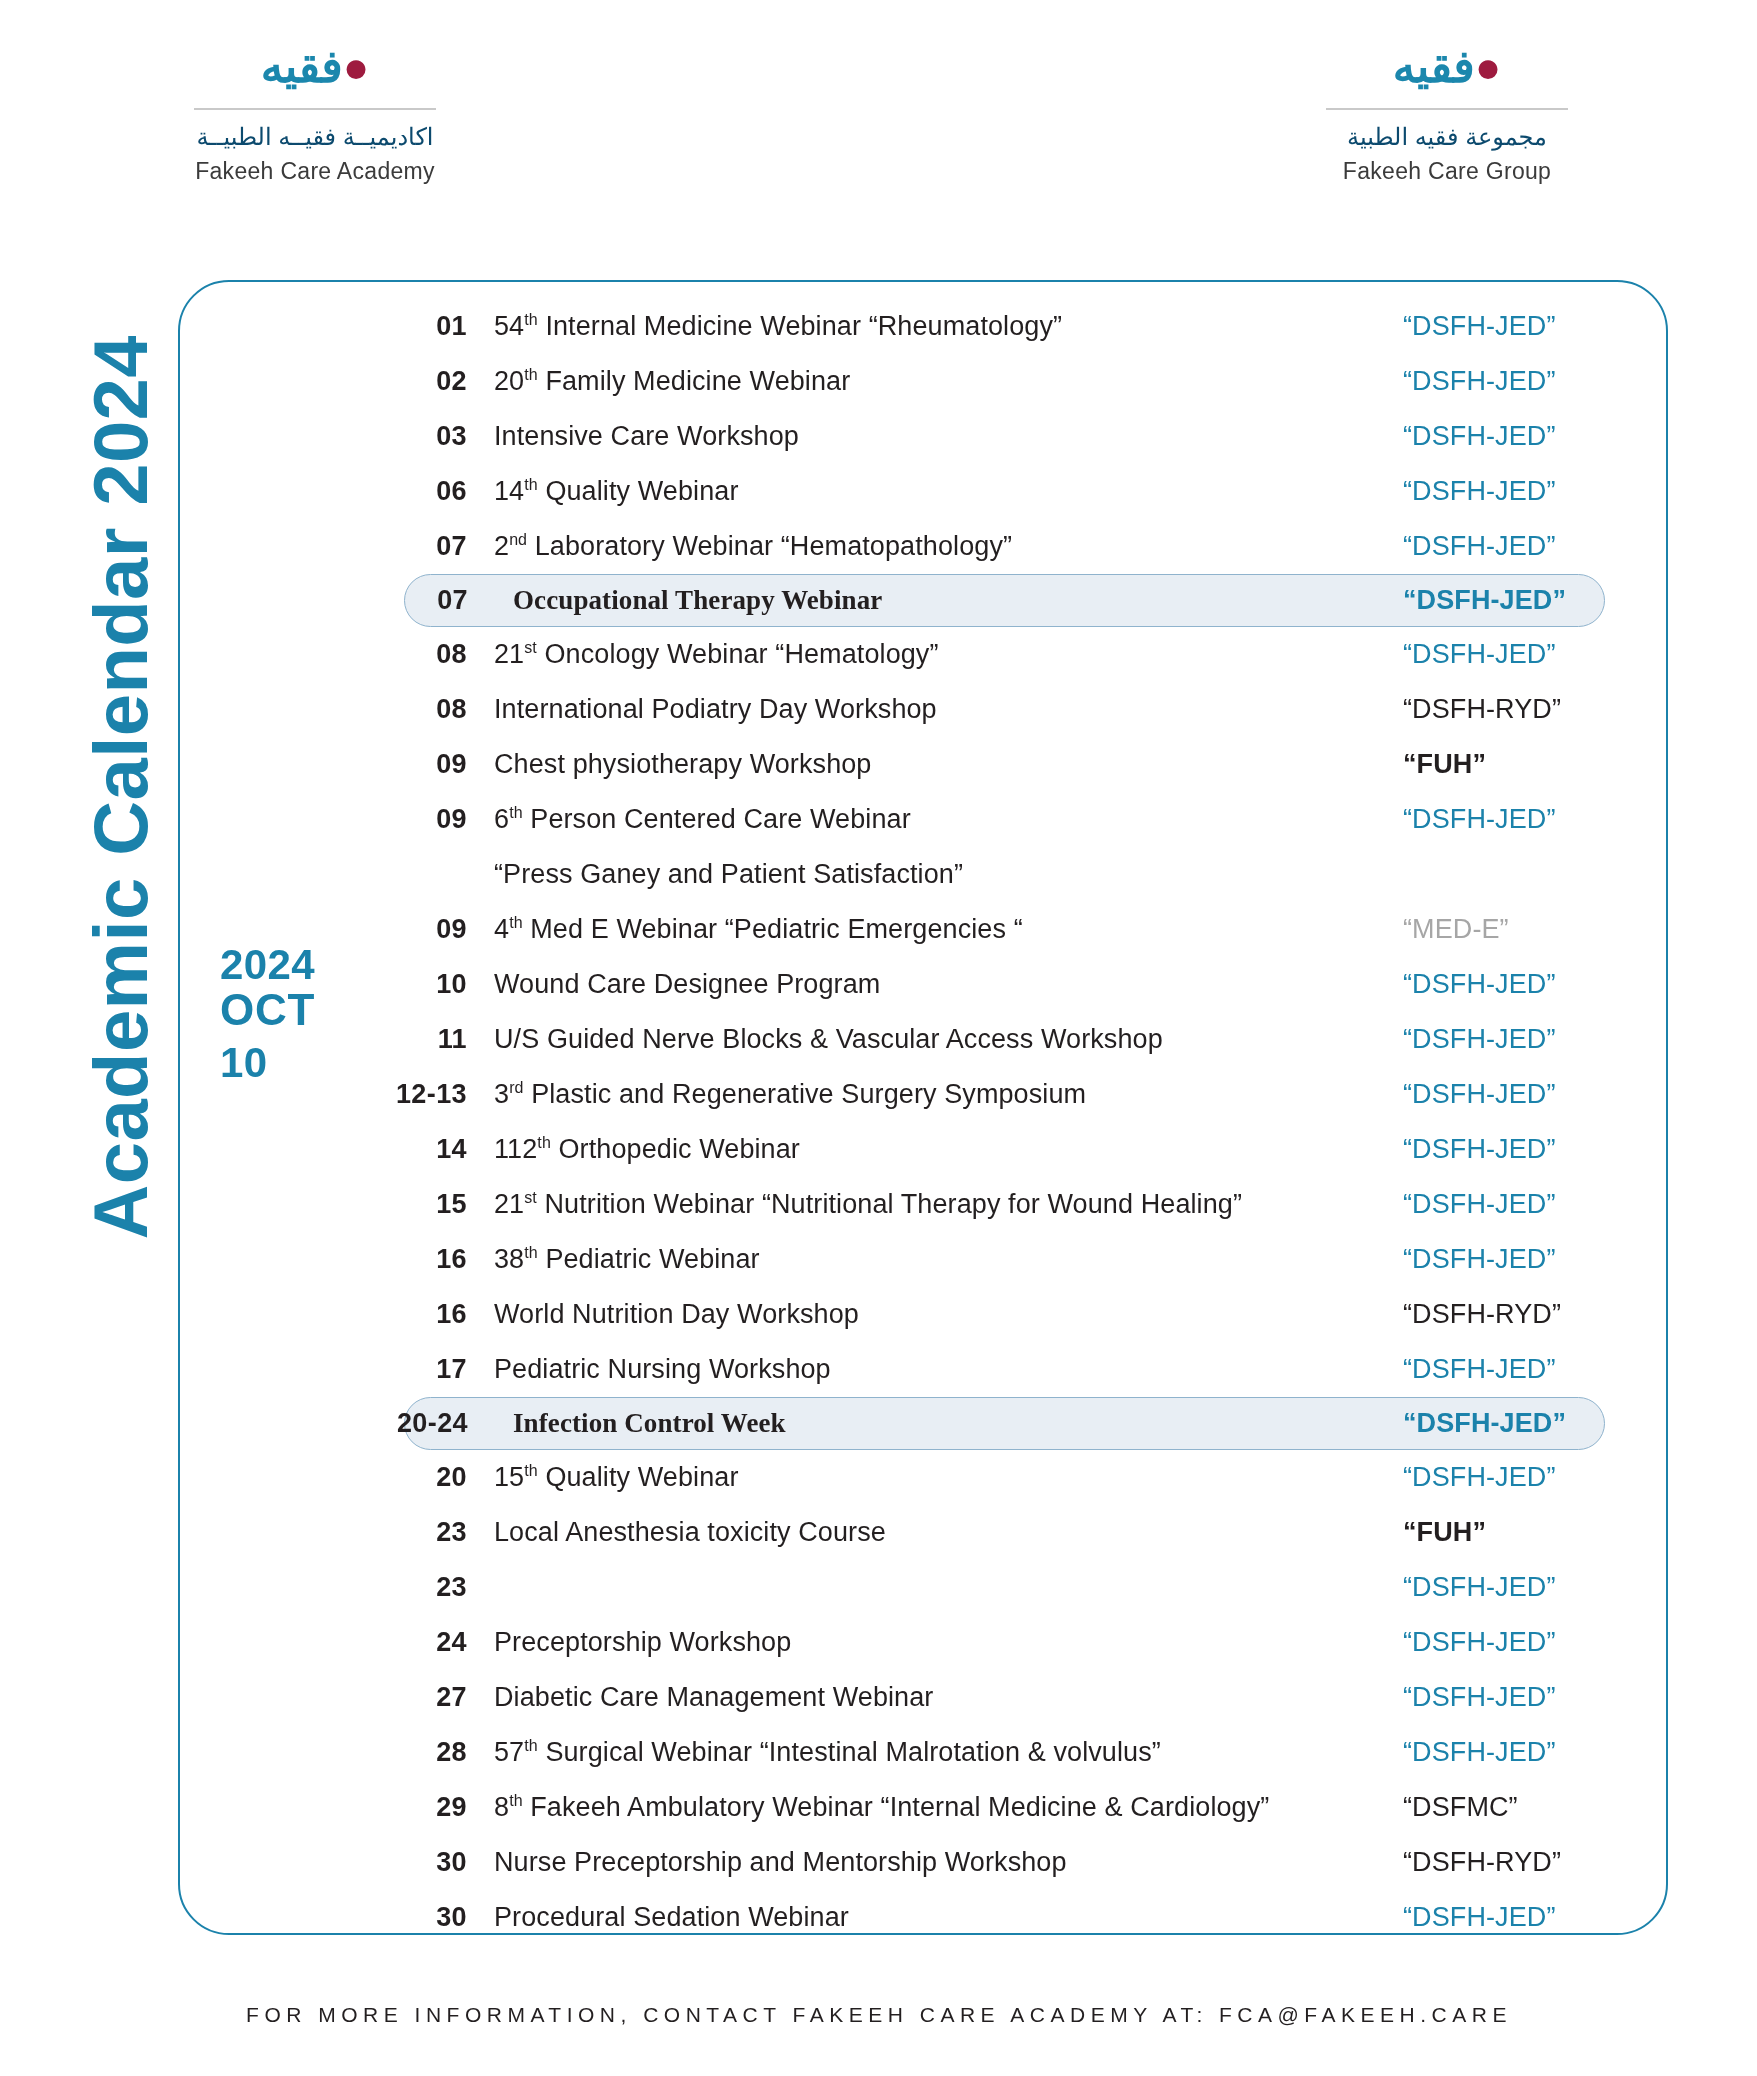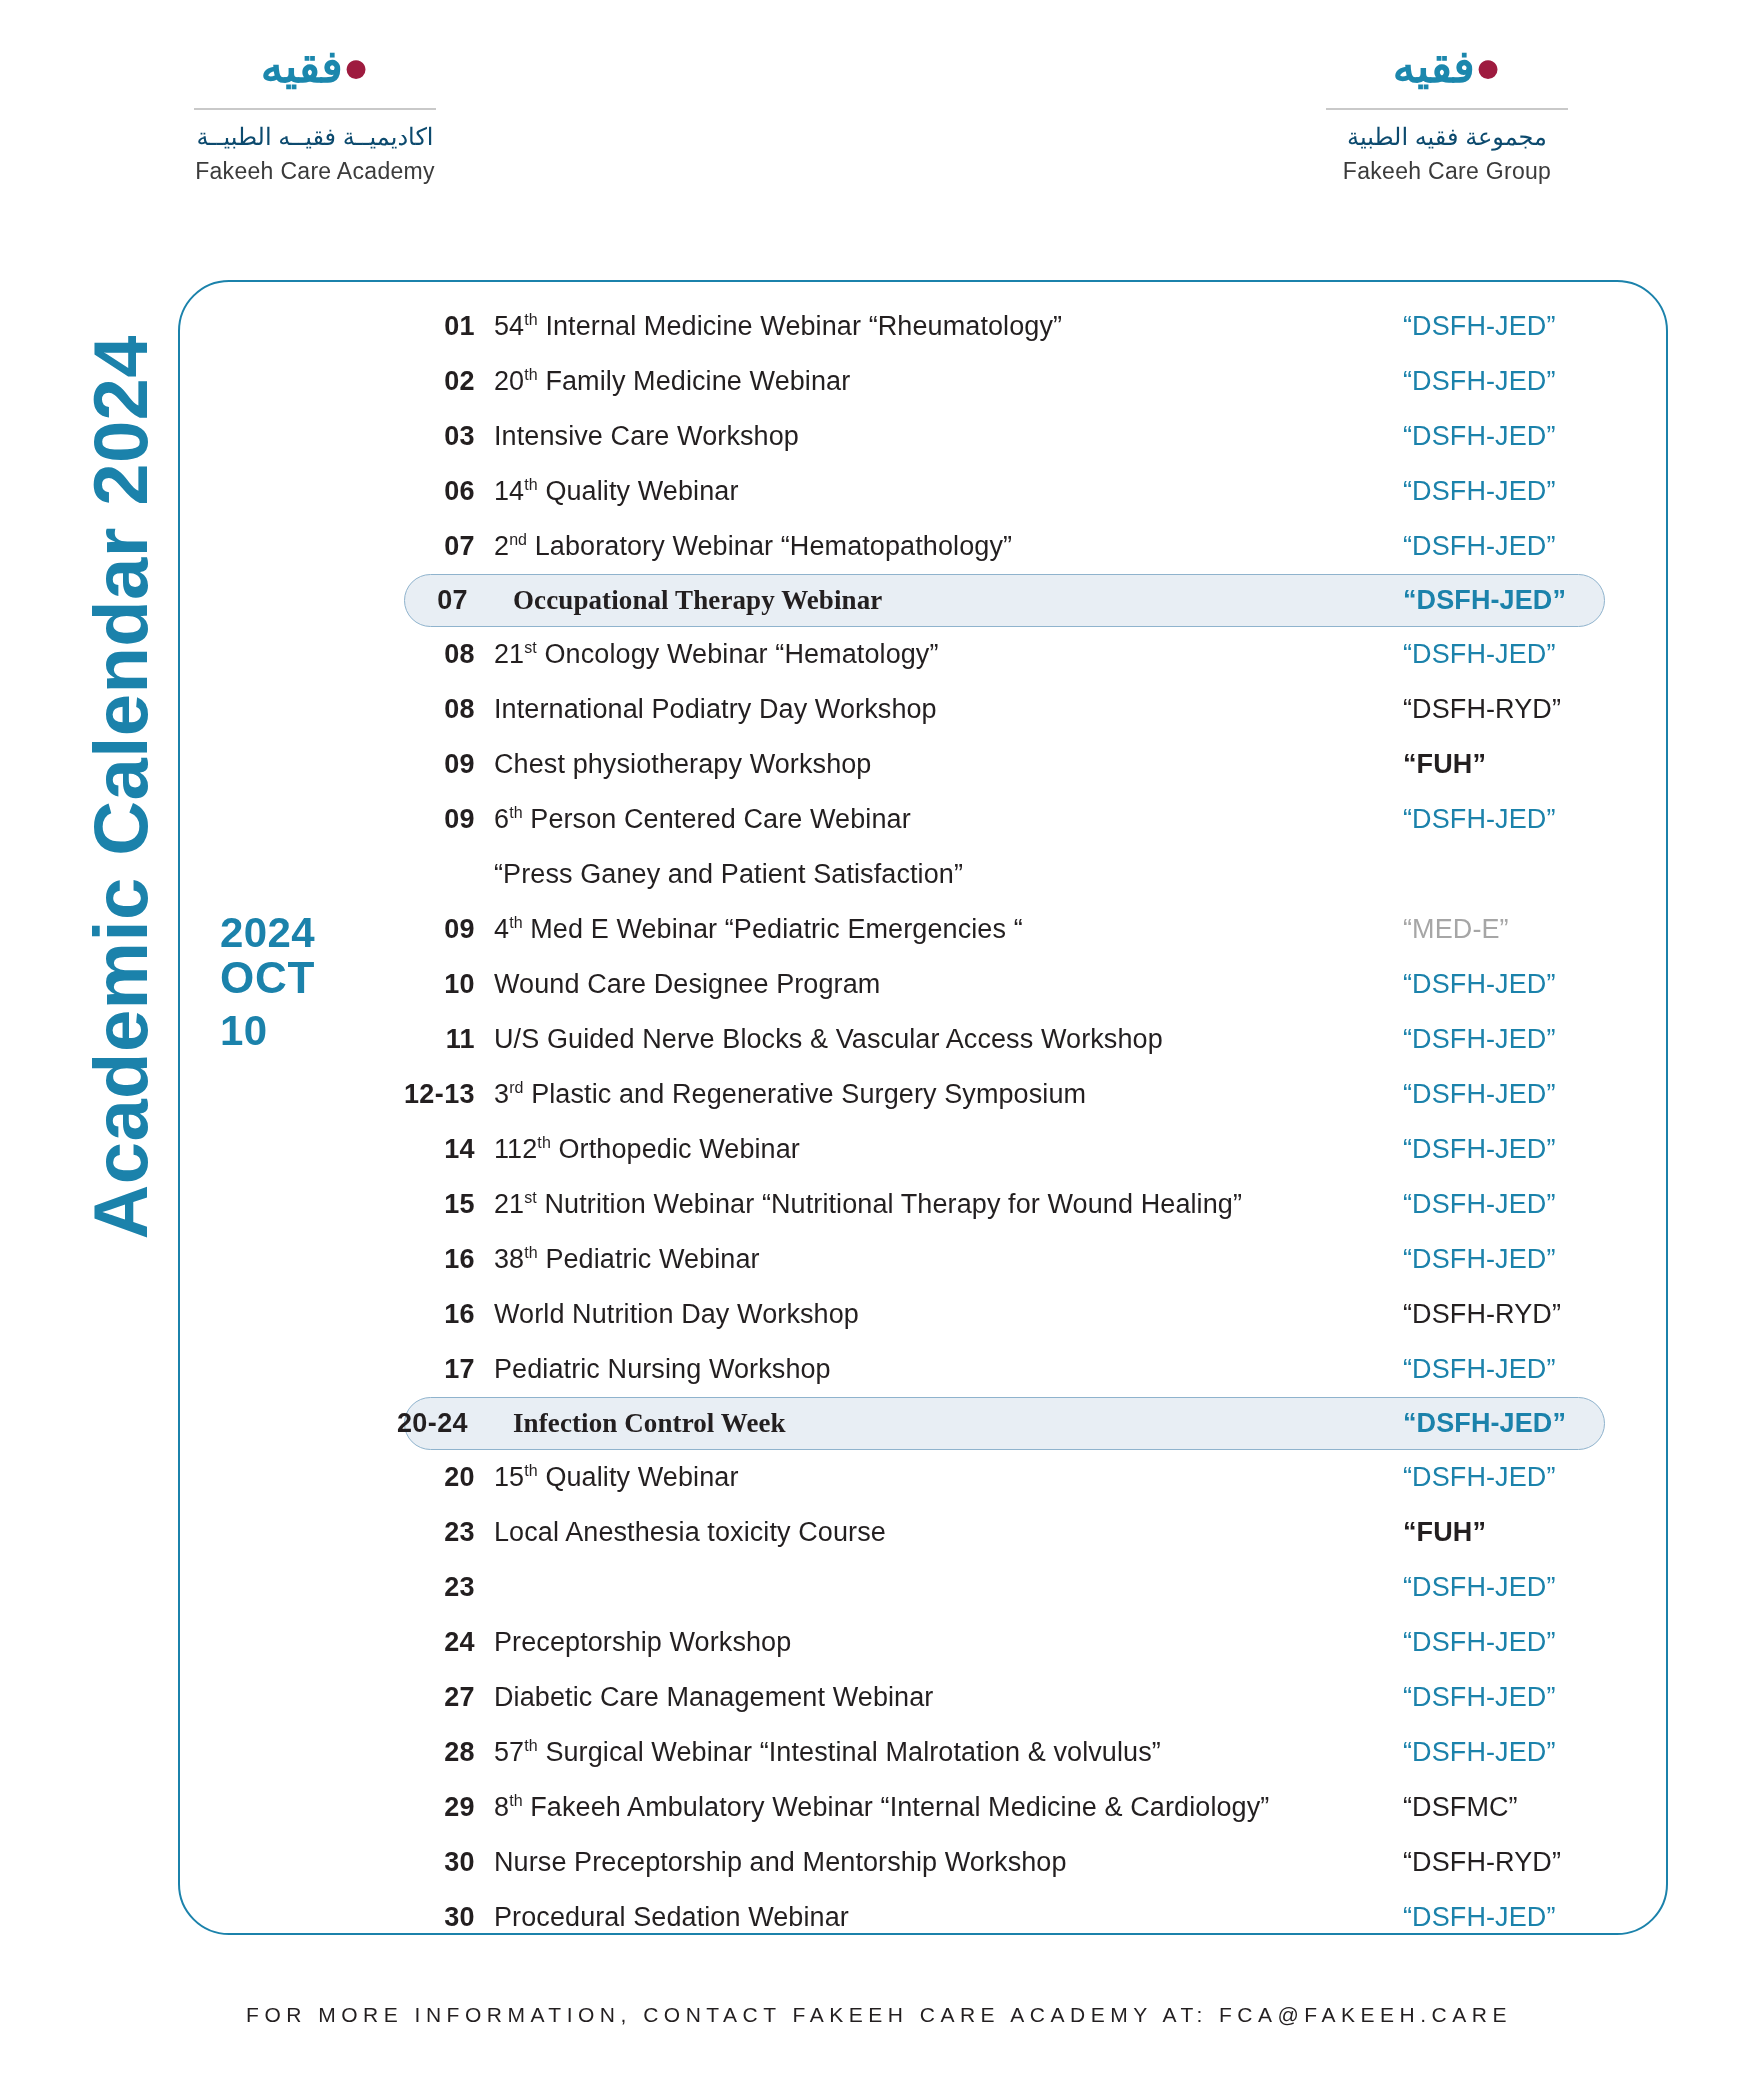--- a/index.html
+++ b/index.html
@@ -76,21 +76,21 @@
     color: #1b82ab;
     letter-spacing: 0.4px;
     text-align: center;
     white-space: nowrap;
   }
 
   
   .date-block {
     position: absolute;
     left: 220px;
-    top: 912px;
+    top: 944px;
     color: #1b82ab;
     width: 168px;
   }
   .date-year {
     font-size: 42px;
     font-weight: 600;
     line-height: 1.0;
     letter-spacing: 0.4px;
   }
   .date-month {
@@ -129,21 +129,21 @@
   }
   .row {
     position: relative;
     height: 55px;
     display: flex;
     align-items: center;
     box-sizing: border-box;
   }
   .row .day {
     position: absolute;
-    left: 8px;
+    left: 0;
     width: 289px;
     text-align: right;
     font-size: 27px;
     font-weight: 700;
     color: #231f20;
     letter-spacing: 0.4px;
   }
   .row .title {
     position: absolute;
     left: 316px;

